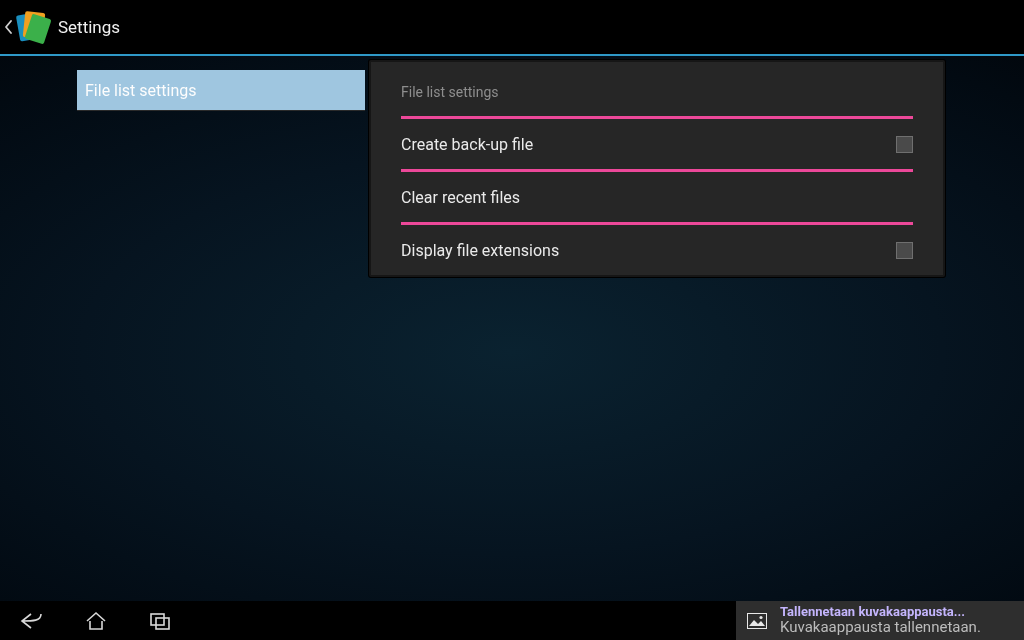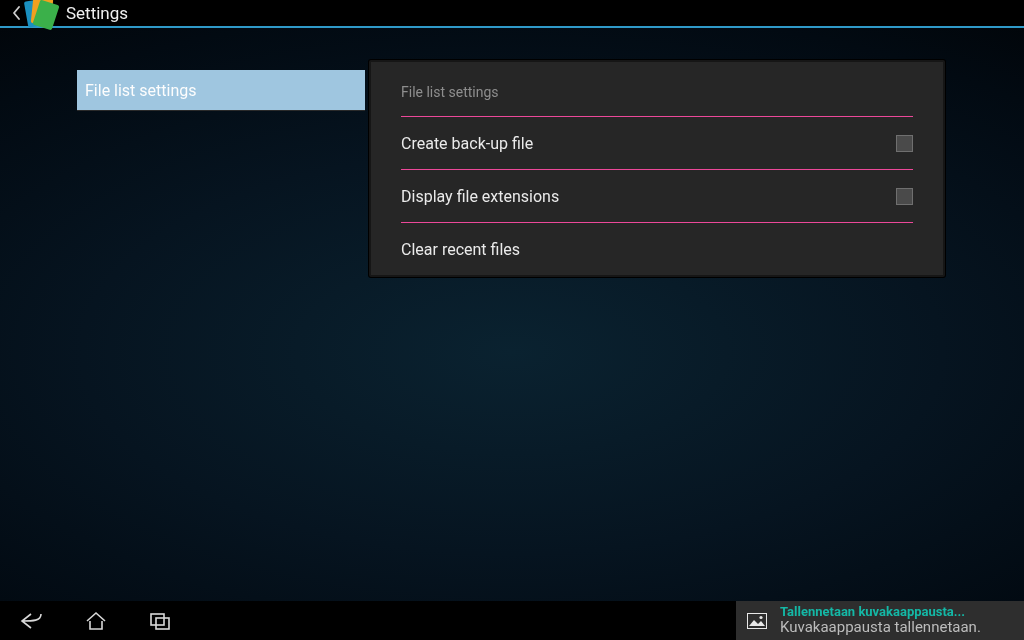--- a/index.html
+++ b/index.html
@@ -3,24 +3,24 @@
 <meta charset="utf-8">
 <style>
   * { margin: 0; padding: 0; box-sizing: border-box; }
   html, body { width: 1024px; height: 640px; overflow: hidden; background: #000; font-family: Roboto, "Helvetica Neue", Arial, sans-serif; color: #e8e8e8; }
   .screen {
     width: 1024px; height: 640px; position: relative;
     background: radial-gradient(ellipse 120% 90% at 50% 55%, #0a2230 0%, #061420 35%, #020a12 60%, #000000 85%);
   }
   
   .action-bar {
-    position: absolute; top: 0; left: 0; right: 0; height: 28px;
+    position: absolute; top: 0; left: 0; right: 0; height: 56px;
     background: #000;
     border-bottom: 2px solid #2f99c8;
-    display: flex; align-items: center; padding-left: 12px;
+    display: flex; align-items: center; padding-left: 4px;
   }
   .back-chevron {
     width: 10px; height: 44px; display: flex; align-items: center; justify-content: center;
     color: #cfcfcf;
   }
   .back-chevron svg { width: 8px; height: 14px; }
   .app-icon {
     width: 34px; height: 34px; margin-left: 2px; position: relative;
   }
   .app-icon .sheet { position: absolute; border-radius: 2px; }
@@ -47,21 +47,21 @@
     position: absolute; left: 369px; top: 16px; width: 576px;
     background: #262626; border: 2px solid #161616; border-radius: 2px;
     box-shadow: 0 0 0 1px #000;
   }
   .panel-inner { padding: 0 30px; }
   .panel-header {
     font-size: 14px; color: #8e8e8e; padding: 22px 0 16px 0;
   }
   .row {
     display: flex; align-items: center; justify-content: space-between;
-    height: 53px; border-top: 1px solid #ec4899;
+    height: 53px; border-top: 3px solid #ec4899;
     cursor: pointer;
   }
   .row:first-of-type { border-top: 1px solid #3a3a3a; }
   .row-label { font-size: 16px; color: #eaeaea; }
   .checkbox {
     width: 17px; height: 17px; border: 1px solid #6f6f6f; background: #4a4a4a;
   }
 
   
   .sysbar {
@@ -71,21 +71,21 @@
   .sysbtn { width: 64px; height: 39px; display: flex; align-items: center; justify-content: center; color: #d8d8d8; cursor: pointer; }
   .sysbtn svg { stroke: #d8d8d8; fill: none; stroke-width: 1.6; }
 
   .toast {
     position: absolute; right: 0; bottom: 0; height: 39px; width: 288px;
     background: #2e2e2e; display: flex; align-items: center; padding: 0 10px; gap: 12px;
   }
   .toast-icon { width: 22px; height: 22px; display:flex; align-items:center; justify-content:center; }
   .toast-icon svg { stroke: #e8e8e8; fill: #e8e8e8; }
   .toast-texts { display: flex; flex-direction: column; line-height: 1.1; overflow:hidden; }
-  .toast-title { font-size: 13px; font-weight: 700; color: #14b8a6; white-space: nowrap; overflow:hidden; text-overflow: ellipsis;}
+  .toast-title { font-size: 13px; font-weight: 700; color: #c4b5fd; white-space: nowrap; overflow:hidden; text-overflow: ellipsis;}
   .toast-sub { font-size: 15px; color: #bcbcbc; white-space: nowrap; }
 </style>
 </head>
 <body>
 
 <div class="screen">
 
   <div class="action-bar">
     <div class="back-chevron">
       <svg viewBox="0 0 8 14">
@@ -110,27 +110,27 @@
 
     <div class="panel">
       <div class="panel-inner">
         <div class="panel-header">File list settings</div>
 
         <div class="row">
           <span class="row-label">Create back-up file</span>
           <span class="checkbox"></span>
         </div>
 
+        <div class="row" style="border-bottom:none;">
+          <span class="row-label">Clear recent files</span>
+        </div>
+
         <div class="row">
           <span class="row-label">Display file extensions</span>
           <span class="checkbox"></span>
-        </div>
-
-        <div class="row" style="border-bottom:none;">
-          <span class="row-label">Clear recent files</span>
         </div>
       </div>
     </div>
 
   </div>
 
   <div class="sysbar">
     <div class="sysbtn">
       <svg width="26" height="20" viewBox="0 0 26 20">
           <path d="M12 3 L3 10 L12 17 M3 10 C 14 10 22 10 22 3"></path>

